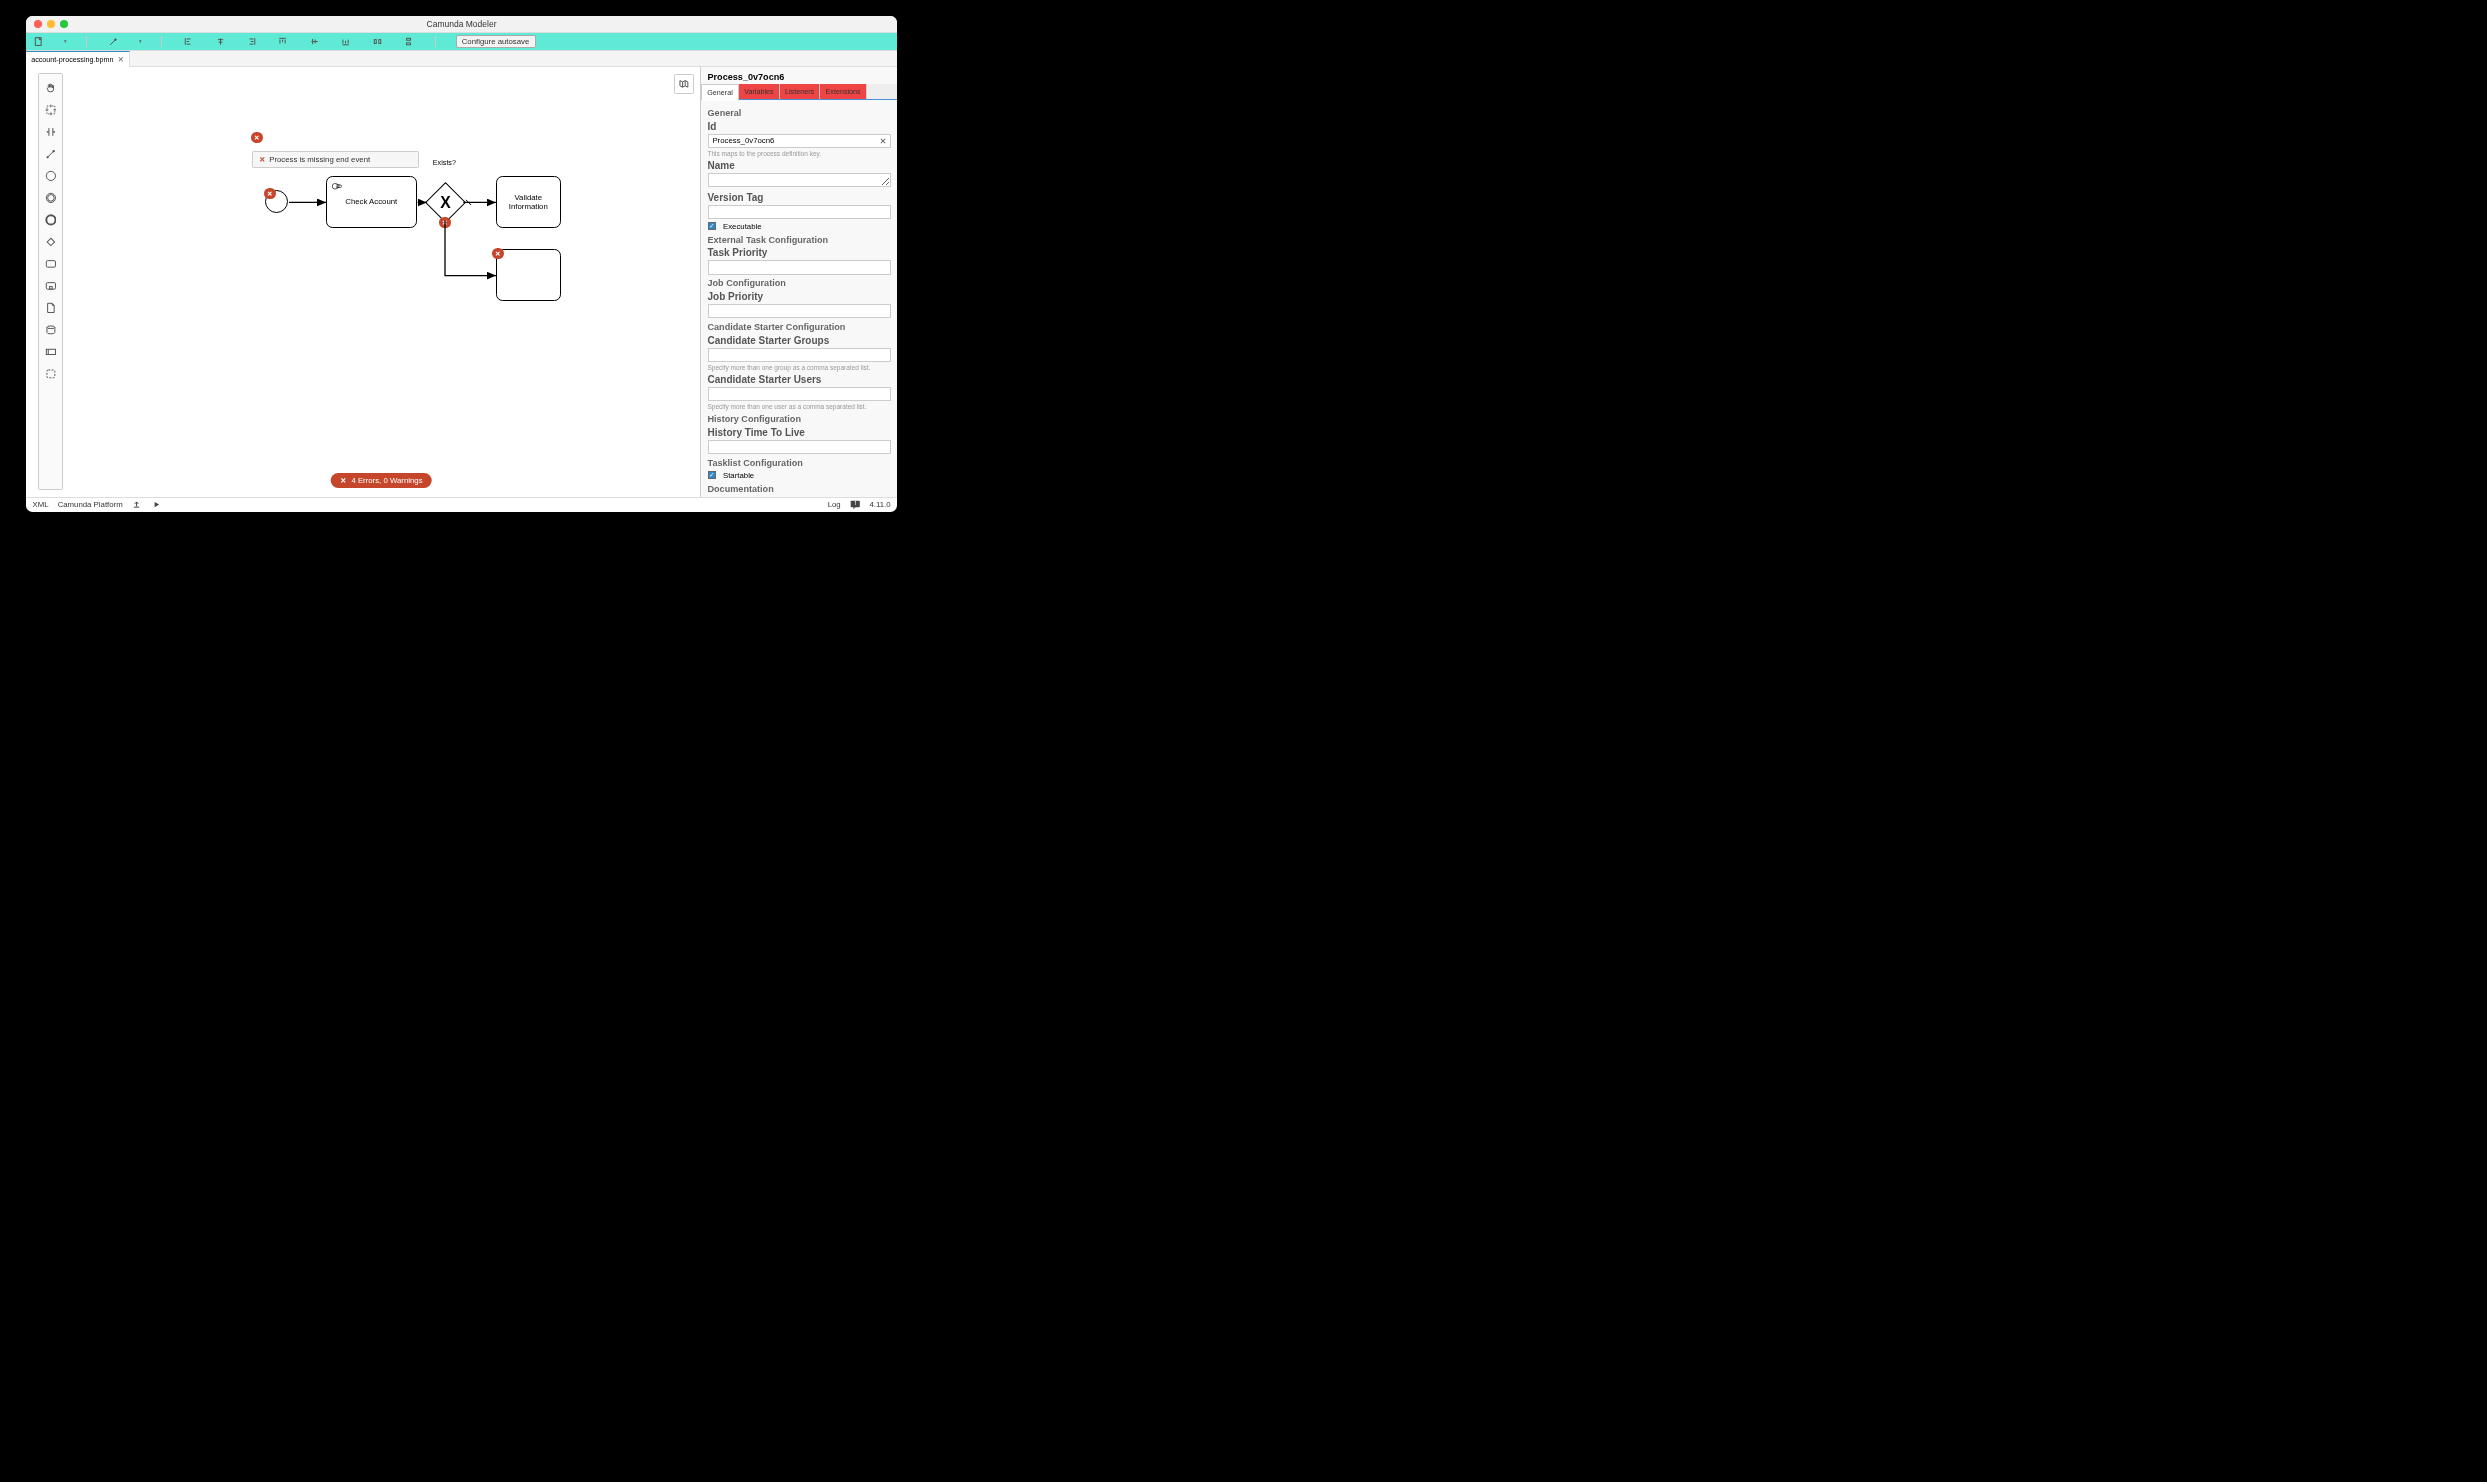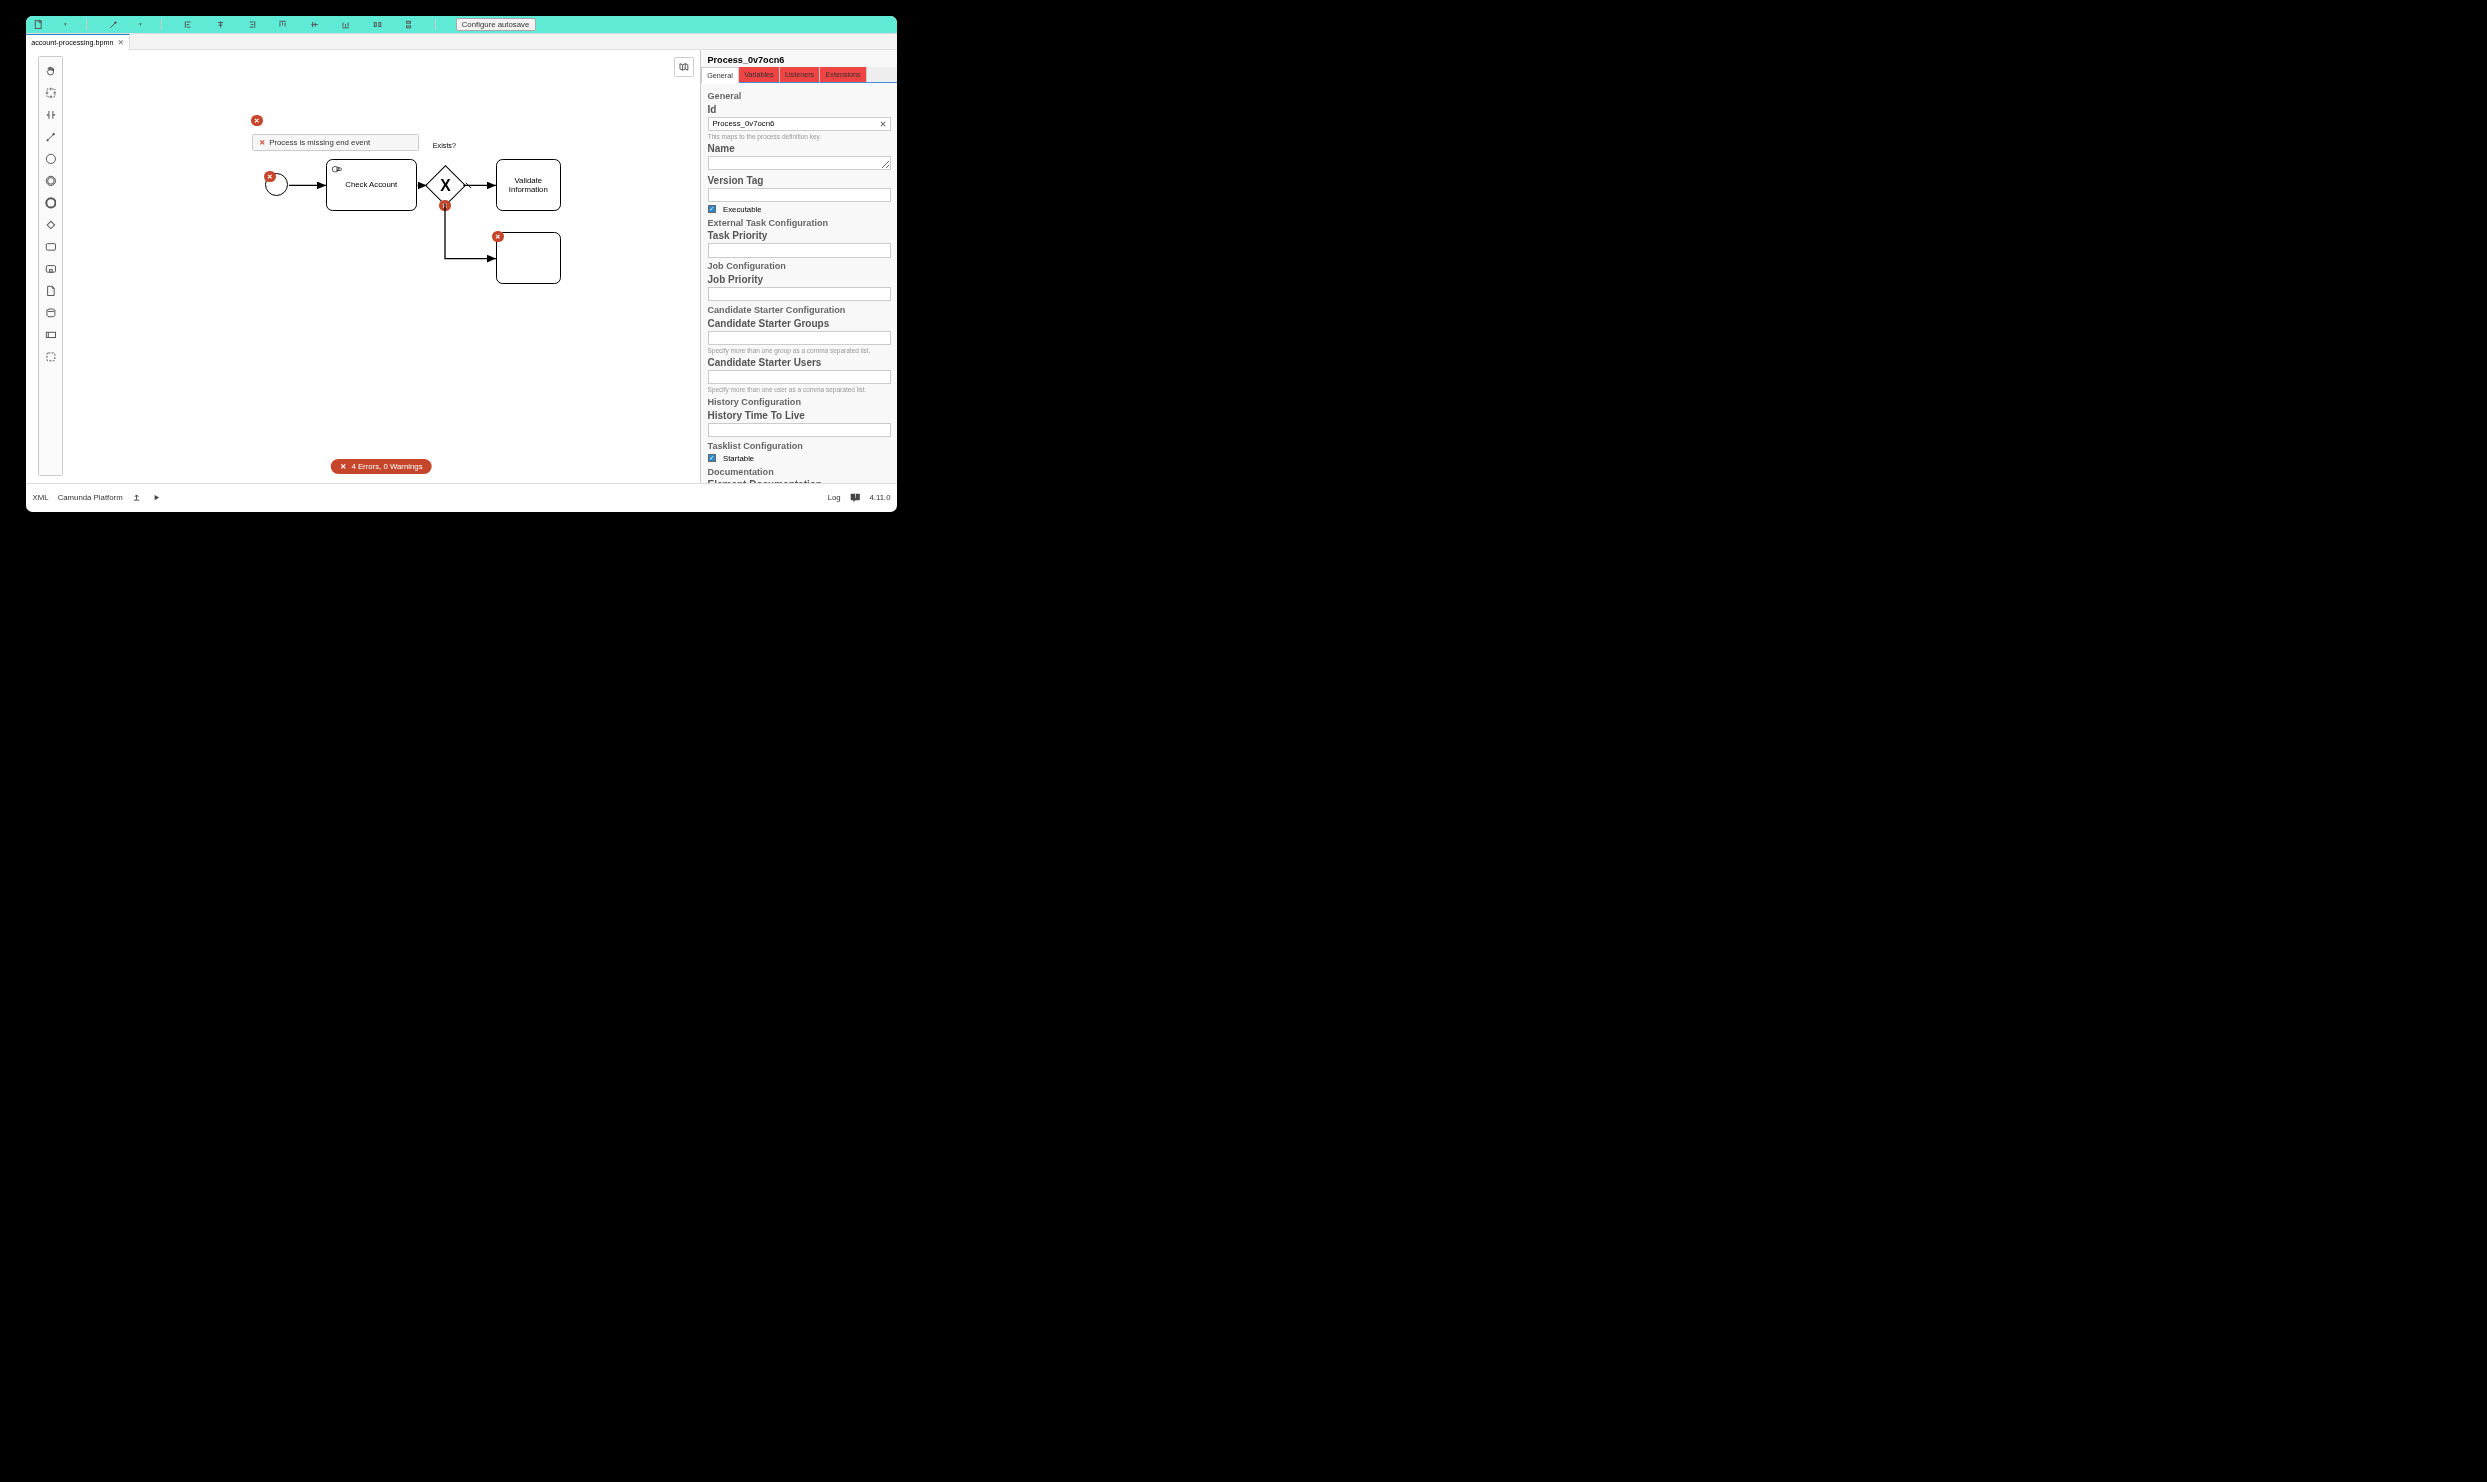--- a/index.html
+++ b/index.html
@@ -127,33 +127,41 @@
   .field-help { font-size:6.5px; color:#999; margin-top:2px; }
   .field-input { width:100%; height:14.4px; border:0.7px solid #ccc; background:#fff; margin-top:2px; padding:0 3.9px; font-size:7.8px; position:relative; }
   .field-input.textarea { height:14.4px; resize:vertical; }
   .input-wrap { position:relative; }
   .clear-x { position:absolute; right:3.9px; top:3.9px; font-size:8.5px; color:#555; }
   .chk-row { display:flex; align-items:center; gap:7px; font-size:7.8px; margin-top:2.6px; }
   .chk { width:8.5px; height:8.5px; border:0.7px solid #666; background:#2b8acb; display:flex; align-items:center; justify-content:center; }
   .chk::before { content:"✓"; color:#fff; font-size:6.5px; line-height:6.5px; }
   
   .statusbar {
-    height: 29px; border-top:0.7px solid #ddd; display:flex; align-items:center;
+    height: 15px; border-top:0.7px solid #ddd; display:flex; align-items:center;
     font-size:7.8px; color:#333; padding:0 6.5px; gap:9.1px;
   }
   .statusbar .spacer { flex:1; }
   .sb-icon { width:10.5px; display:flex; justify-content:center; color:#444; }
   
   svg.icon { stroke:#555; stroke-width:1.5; fill:none; }
 </style>
 </head>
 <body>
 
 <div class="window">
 
+  <div class="titlebar">
+    <div class="traffic">
+      <div class="light r"></div>
+      <div class="light y"></div>
+      <div class="light g"></div>
+    </div>
+    <div class="title">Camunda Modeler</div>
+  </div>
 
   <div class="toolbar">
     <div class="tool-btn">
       <svg class="icon" width="9.1" height="9.1" viewBox="0 0 14 14">
           <rect x="2" y="1" width="9" height="12"></rect>
           <path d="M8 1 L11 4 M8 1 V4 H11"></path>
         </svg>
     </div>
     <span class="caret">▾</span>
     <div class="tool-sep"></div>

